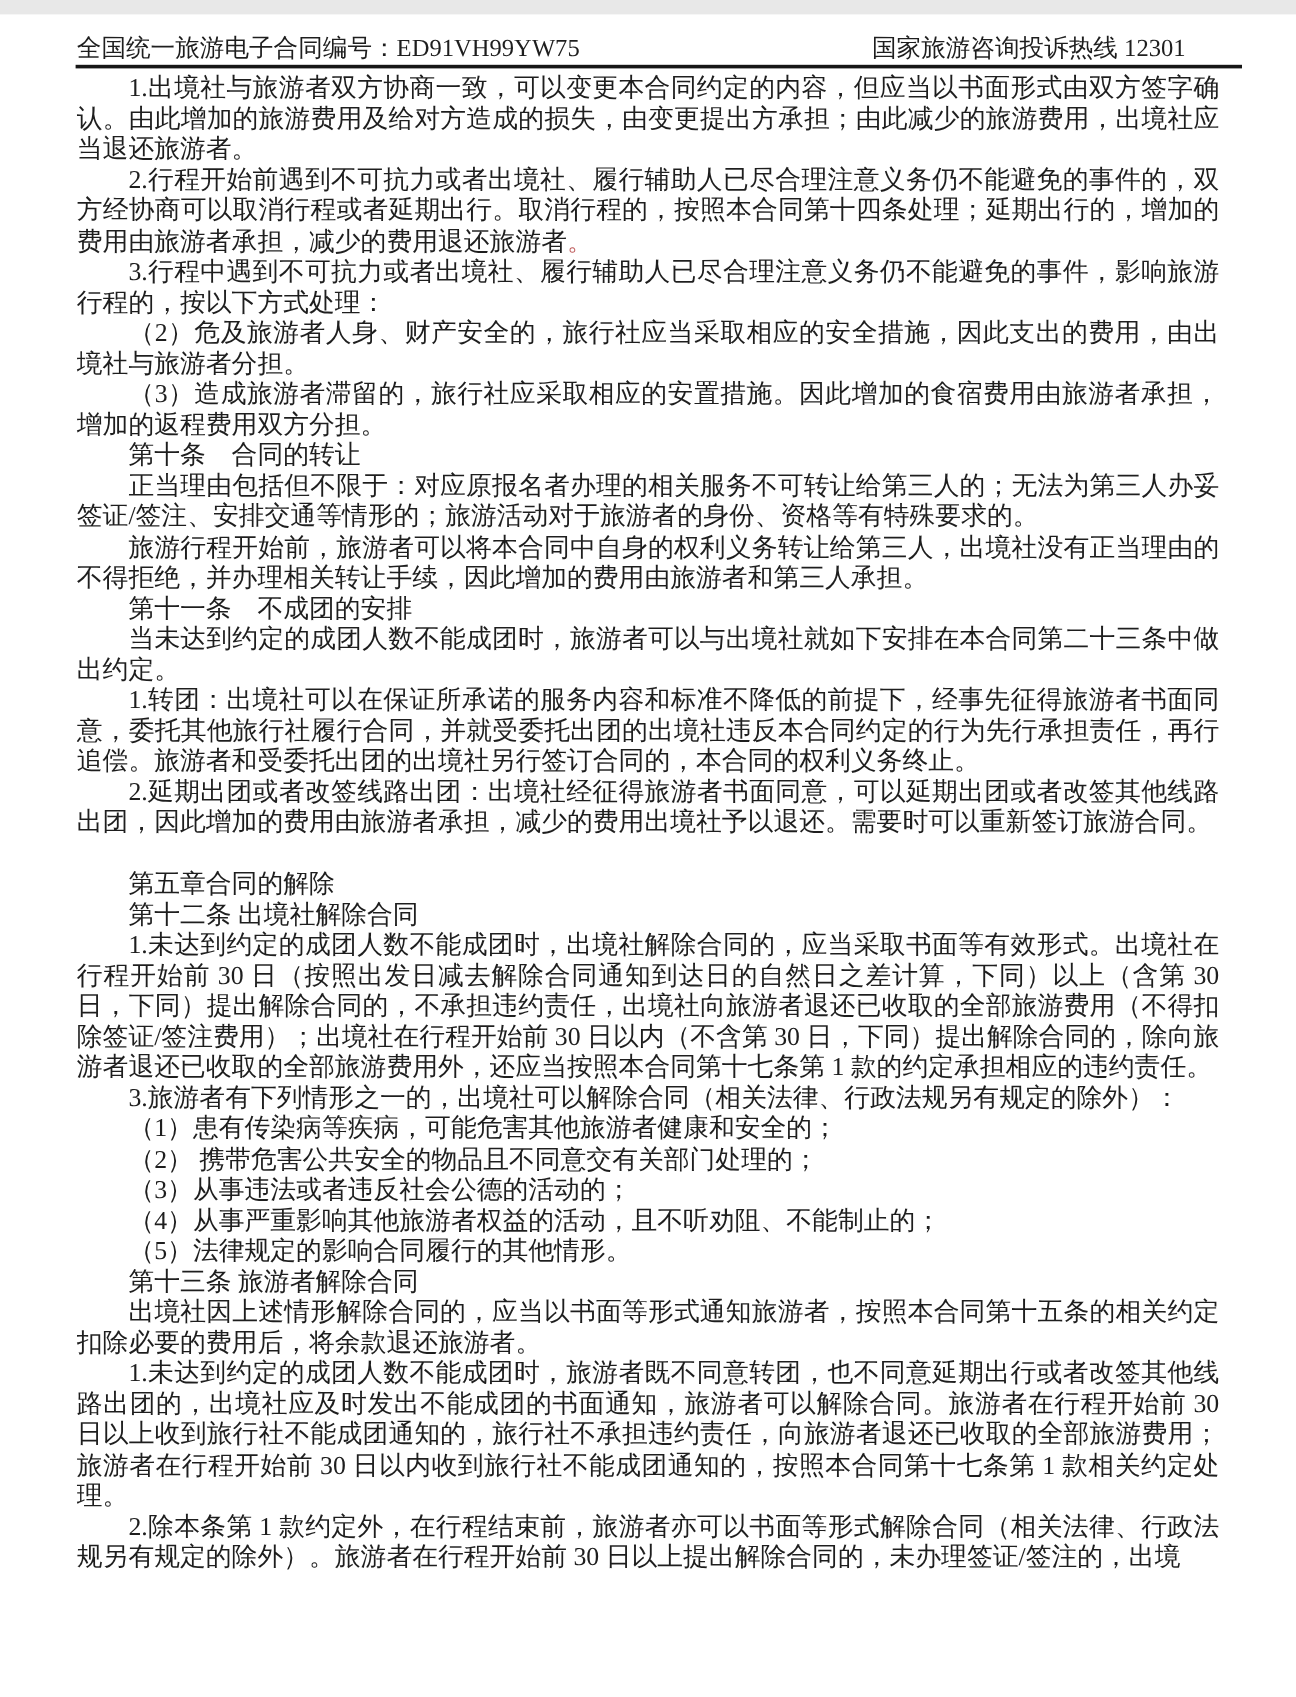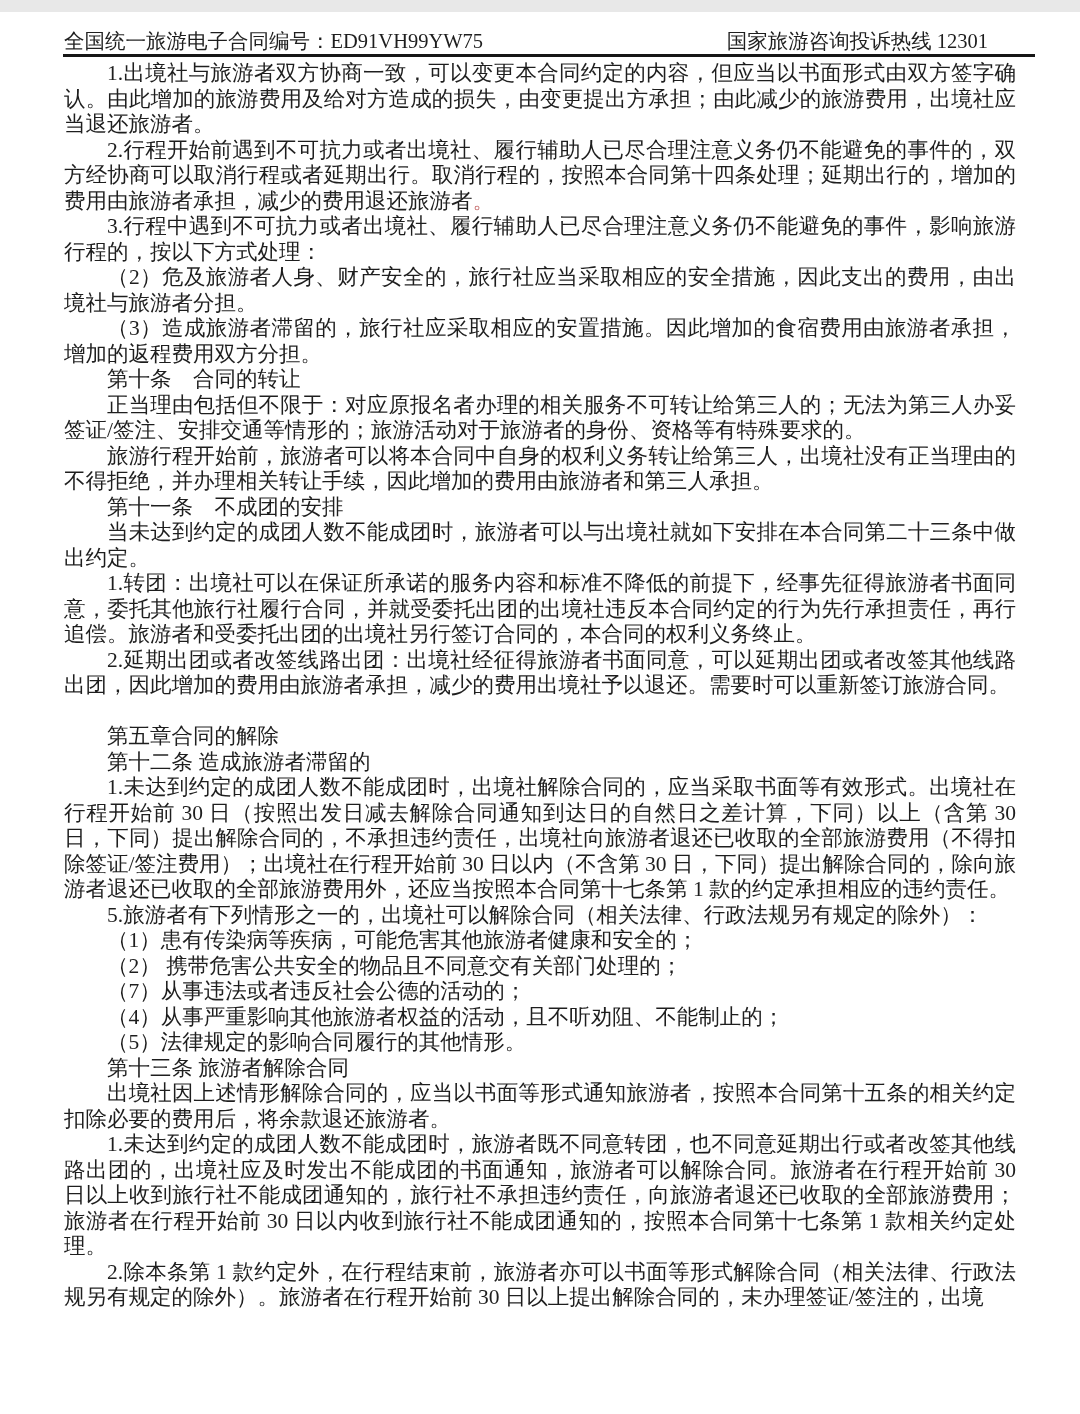--- a/index.html
+++ b/index.html
@@ -84,26 +84,26 @@
       <p>（3）造成旅游者滞留的，旅行社应采取相应的安置措施。因此增加的食宿费用由旅游者承担，增加的返程费用双方分担。</p>
       <p>第十条　合同的转让</p>
       <p>正当理由包括但不限于：对应原报名者办理的相关服务不可转让给第三人的；无法为第三人办妥签证/签注、安排交通等情形的；旅游活动对于旅游者的身份、资格等有特殊要求的。</p>
       <p>旅游行程开始前，旅游者可以将本合同中自身的权利义务转让给第三人，出境社没有正当理由的不得拒绝，并办理相关转让手续，因此增加的费用由旅游者和第三人承担。</p>
       <p>第十一条　不成团的安排</p>
       <p>当未达到约定的成团人数不能成团时，旅游者可以与出境社就如下安排在本合同第二十三条中做出约定。</p>
       <p>1.转团：出境社可以在保证所承诺的服务内容和标准不降低的前提下，经事先征得旅游者书面同意，委托其他旅行社履行合同，并就受委托出团的出境社违反本合同约定的行为先行承担责任，再行追偿。旅游者和受委托出团的出境社另行签订合同的，本合同的权利义务终止。</p>
       <p>2.延期出团或者改签线路出团：出境社经征得旅游者书面同意，可以延期出团或者改签其他线路出团，因此增加的费用由旅游者承担，减少的费用出境社予以退还。需要时可以重新签订旅游合同。</p>
       <p class="spacer"></p>
       <p>第五章合同的解除</p>
-      <p>第十二条 造成旅游者滞留的</p>
+      <p>第十二条 出境社解除合同</p>
       <p>1.未达到约定的成团人数不能成团时，出境社解除合同的，应当采取书面等有效形式。出境社在行程开始前 30 日（按照出发日减去解除合同通知到达日的自然日之差计算，下同）以上（含第 30 日，下同）提出解除合同的，不承担违约责任，出境社向旅游者退还已收取的全部旅游费用（不得扣除签证/签注费用）；出境社在行程开始前 30 日以内（不含第 30 日，下同）提出解除合同的，除向旅游者退还已收取的全部旅游费用外，还应当按照本合同第十七条第 1 款的约定承担相应的违约责任。</p>
-      <p>5.旅游者有下列情形之一的，出境社可以解除合同（相关法律、行政法规另有规定的除外）：</p>
+      <p>3.旅游者有下列情形之一的，出境社可以解除合同（相关法律、行政法规另有规定的除外）：</p>
       <p>（1）患有传染病等疾病，可能危害其他旅游者健康和安全的；</p>
       <p>（2） 携带危害公共安全的物品且不同意交有关部门处理的；</p>
-      <p>（7）从事违法或者违反社会公德的活动的；</p>
+      <p>（3）从事违法或者违反社会公德的活动的；</p>
       <p>（4）从事严重影响其他旅游者权益的活动，且不听劝阻、不能制止的；</p>
       <p>（5）法律规定的影响合同履行的其他情形。</p>
       <p>第十三条 旅游者解除合同</p>
       <p>出境社因上述情形解除合同的，应当以书面等形式通知旅游者，按照本合同第十五条的相关约定扣除必要的费用后，将余款退还旅游者。</p>
       <p>1.未达到约定的成团人数不能成团时，旅游者既不同意转团，也不同意延期出行或者改签其他线路出团的，出境社应及时发出不能成团的书面通知，旅游者可以解除合同。旅游者在行程开始前 30 日以上收到旅行社不能成团通知的，旅行社不承担违约责任，向旅游者退还已收取的全部旅游费用；旅游者在行程开始前 30 日以内收到旅行社不能成团通知的，按照本合同第十七条第 1 款相关约定处理。</p>
       <p>2.除本条第 1 款约定外，在行程结束前，旅游者亦可以书面等形式解除合同（相关法律、行政法规另有规定的除外）。旅游者在行程开始前 30 日以上提出解除合同的，未办理签证/签注的，出境</p>
     </div>
 
 </div>
 

